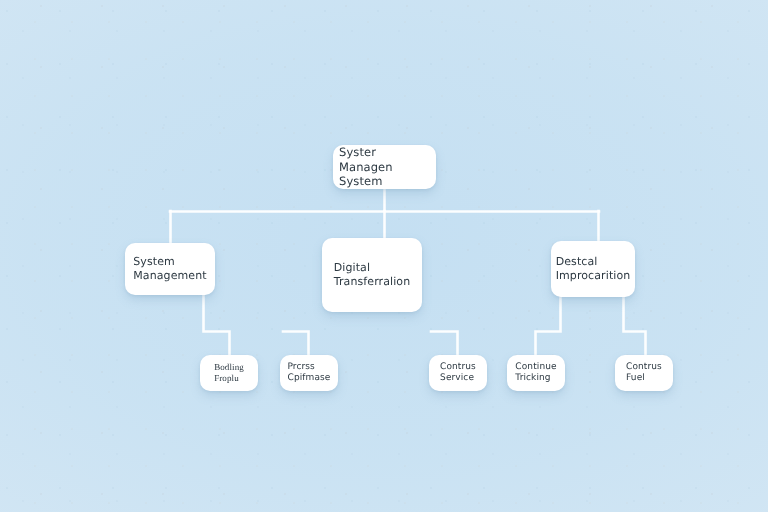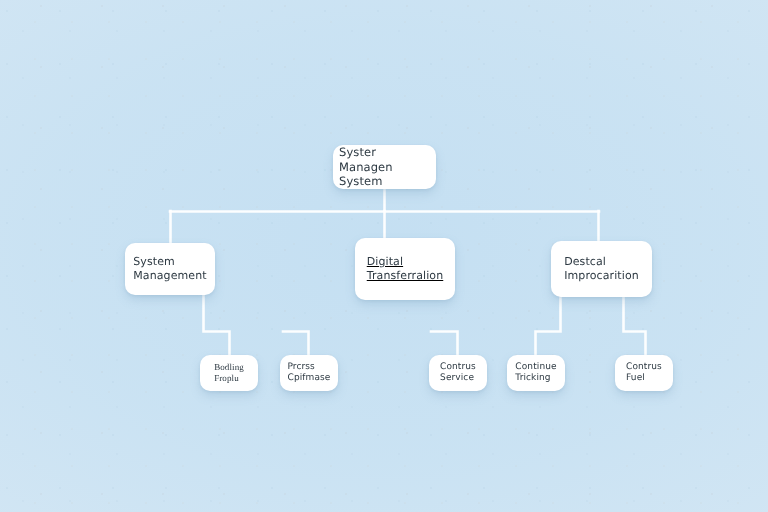--- a/index.html
+++ b/index.html
@@ -83,22 +83,22 @@
     padding: 0 6px;
   }
 
   .root   { width: 103px; height: 44px;  left: 333px; top: 145px; }
   .root .label  { font-size: 11.5px; }
 
   .tier2  { height: 52px; }
   .tier2 .label { font-size: 11px; }
 
   .n-sysmgmt { width: 90px;  left: 125px; top: 243px; }
-  .n-digital { width: 100px; height: 62px; left: 355px; top: 238px; text-decoration: underline; }
-  .n-destcal { width: 101px; height: 56px; left: 551px; top: 241px; }
+  .n-digital { width: 100px; height: 74px; left: 322px; top: 238px; }
+  .n-destcal { width: 84px; height: 56px; left: 551px; top: 241px; }
 
   .leaf { height: 36px; }
   .leaf .label { font-size: 9px; }
 
   .l1 { width: 58px; left: 200px; top: 355px; font-family: Liberation Serif, serif; }
   .l2 { width: 58px; left: 280px; top: 355px; }
   .l3 { width: 58px; left: 429px; top: 355px; }
   .l4 { width: 58px; left: 507px; top: 355px; }
   .l5 { width: 58px; left: 615px; top: 355px; }
 </style>

